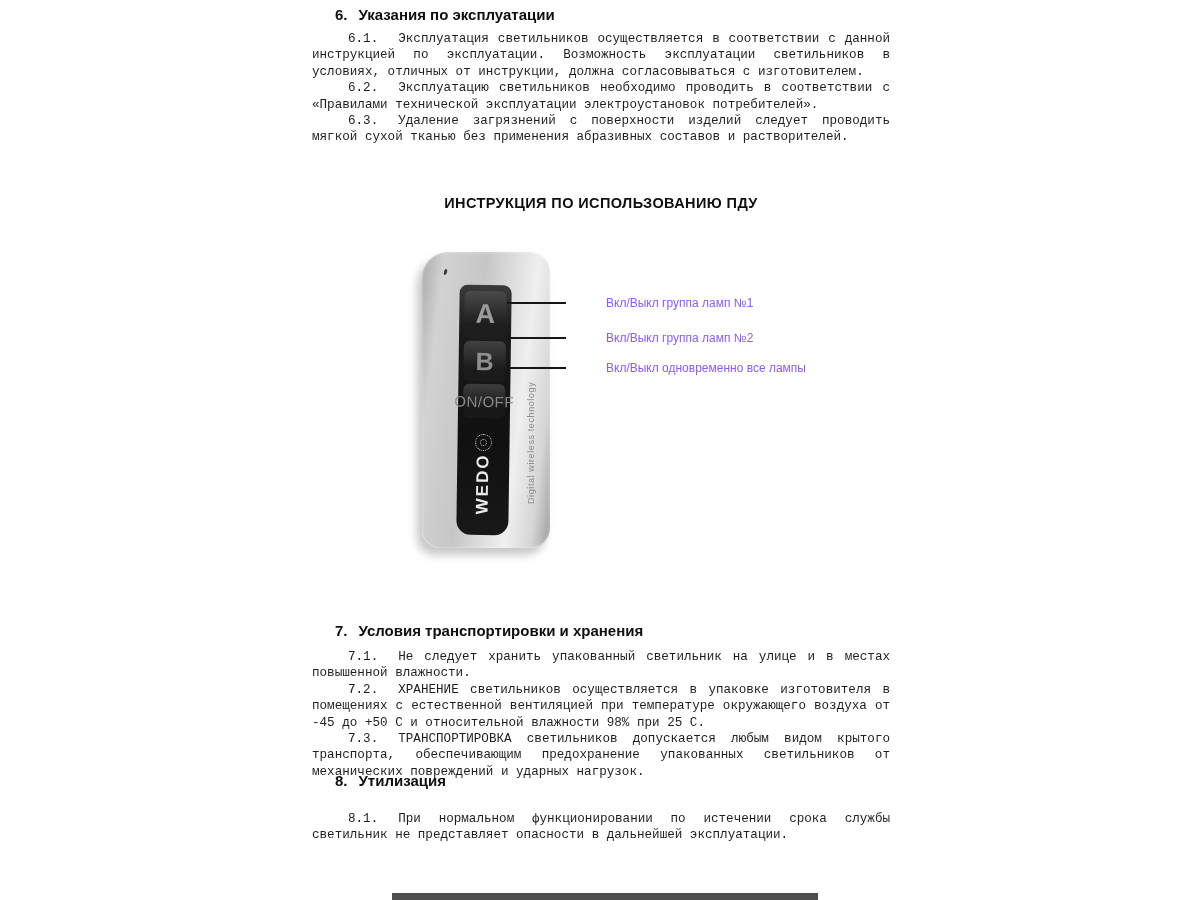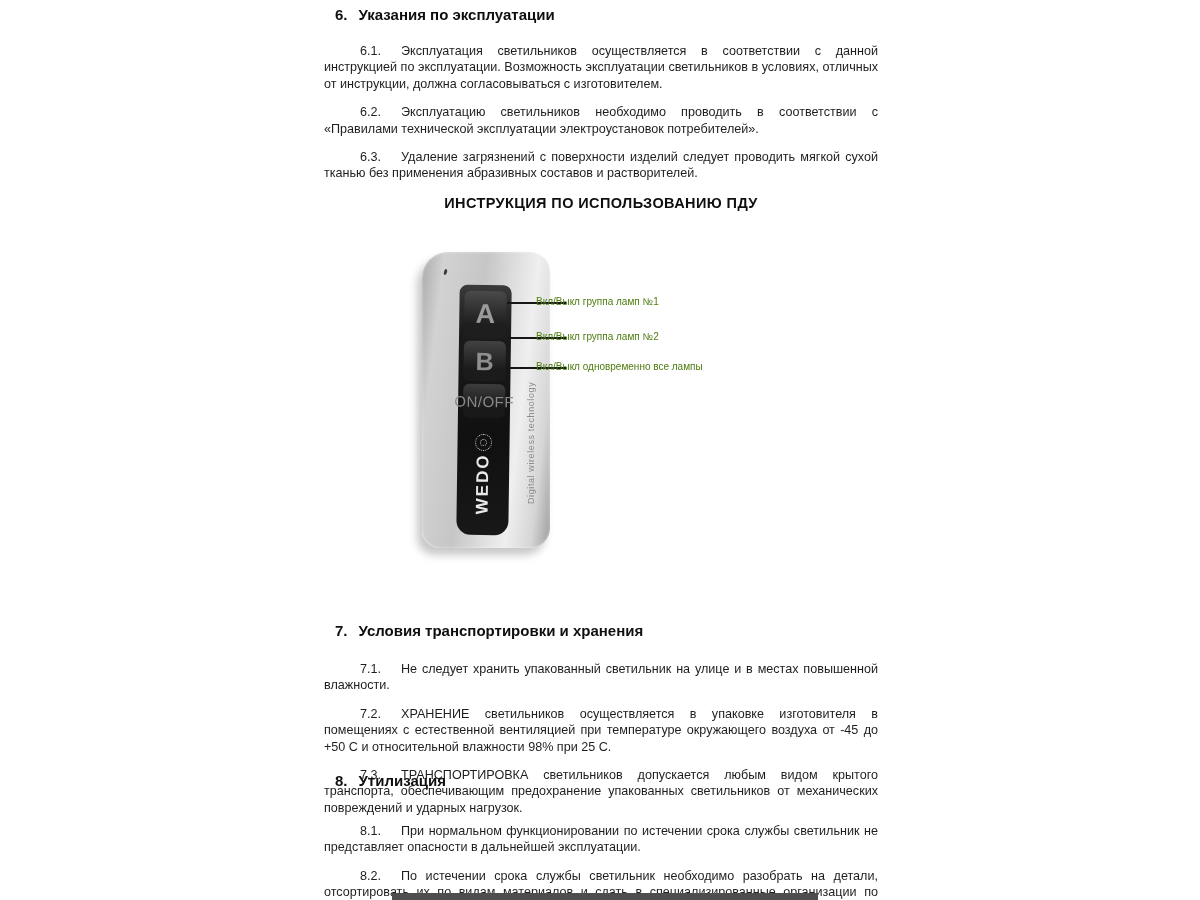--- a/index.html
+++ b/index.html
@@ -18,21 +18,21 @@
   #heading-7 { top:622px;text-align:right; }
   #heading-8 { top:772px; }
   
   .sec-body {
     position:absolute; left:312px; width:578px;
     font-size:12.6px; line-height:16.4px; text-align:justify; color:#1e1e1e;
   }
   #body-6 { top:31px; }
   #body-7 { top:649px; }
   #body-8 { top:811px; }
-  .sec-body p { margin:12px; }
+  .sec-body p { margin:0;font-family:Liberation Mono, monospace; }
   .pnum { margin-left:36px; margin-right:20px; }
   
   .pdu-heading {
     position:absolute; left:312px; width:578px; top:195px; margin:0;
     text-align:center; font-size:14.5px; font-weight:bold; letter-spacing:0.4px; color:#0f0f0f;
   }
   
   .remote { position:absolute; left:422px; top:252px; width:128px; height:296px; }
   .remote-body {
     position:absolute; left:0; top:0; right:0; bottom:0;
@@ -85,21 +85,21 @@
     position:absolute; right:14px; top:102px; height:150px;
     writing-mode:vertical-rl; transform:rotate(180deg);
     font-size:9px; color:#8a8a8a; letter-spacing:0.6px; white-space:nowrap;
   }
   
   .callout-line { position:absolute; height:2px; background:#161616; }
   #callout-line-1 { left:507px; top:302px; width:59px; }
   #callout-line-2 { left:507px; top:337px; width:59px; }
   #callout-line-3 { left:507px; top:367px; width:59px; }
   .callout-text {
-    position:absolute; left:536px; font-size:10px; color:#4d7c0f; white-space:nowrap;
+    position:absolute; left:606px; font-size:12px; color:#8b5cf6; white-space:nowrap;
   }
   #callout-text-1 { top:296px; }
   #callout-text-2 { top:331px; }
   #callout-text-3 { top:361px; }
   
   .bottom-bar {
     position:absolute; left:392px; top:893px; width:426px; height:7px;
     background:#4e4e4e;
   }
 </style>
@@ -148,18 +148,17 @@
     <p><span class="pnum">7.1.</span><span>Не следует хранить упакованный светильник на улице и в местах повышенной влажности.</span></p>
     <p><span class="pnum">7.2.</span><span>ХРАНЕНИЕ светильников осуществляется в упаковке изготовителя в помещениях с естественной вентиляцией при температуре окружающего воздуха от -45 до +50 С и относительной влажности 98% при 25 С.</span></p>
     <p><span class="pnum">7.3.</span><span>ТРАНСПОРТИРОВКА светильников допускается любым видом крытого транспорта, обеспечивающим предохранение упакованных светильников от механических повреждений и ударных нагрузок.</span></p>
   </div>
 
   <h2 class="sec-heading" id="heading-8">
     <span class="hnum">8.</span><span>Утилизация</span>
   </h2>
   <div class="sec-body" id="body-8">
     <p><span class="pnum">8.1.</span><span>При нормальном функционировании по истечении срока службы светильник не представляет опасности в дальнейшей эксплуатации.</span></p>
-    <p><span class="pnum">8.2.</span><span>По истечении срока службы светильник необходимо разобрать на детали, отсортировать их по видам материалов и сдать в специализированные организации по приему и переработке вторсырья.</span></p>
   </div>
 
   <div class="bottom-bar"></div>
 
 </div>
 
 </body></html>

